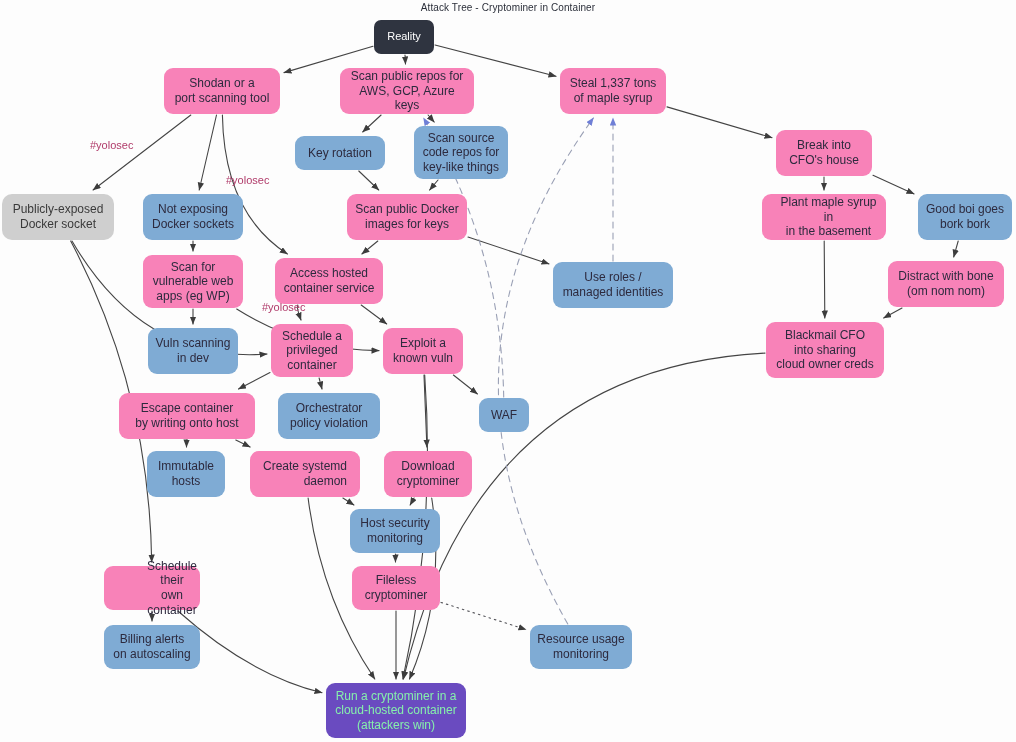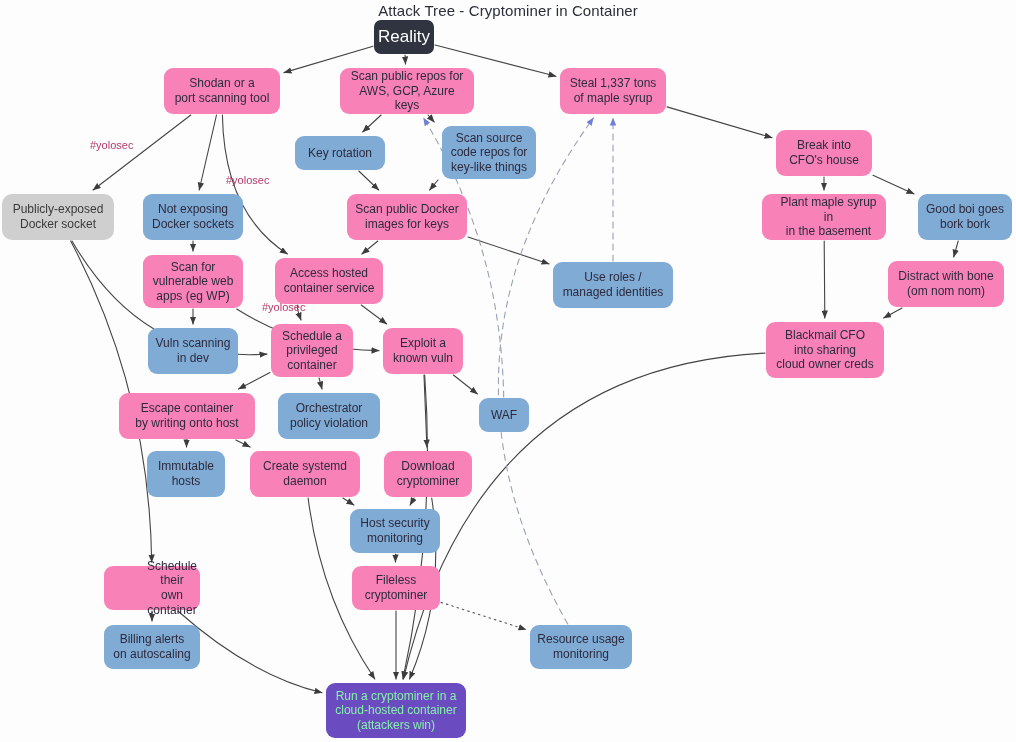--- a/index.html
+++ b/index.html
@@ -26,42 +26,42 @@
     width: 1016px;
     height: 742px;
     pointer-events: none;
   }
   .diagram-title {
     position: absolute;
     left: 0;
     top: 2px;
     width: 1016px;
     text-align: center;
-    font-size: 15px;
+    font-size: 10px;
     color: #2b2f3a;
     letter-spacing: .1px;
   }
   .node {
     position: absolute;
     box-sizing: border-box;
     display: flex;
     align-items: center;
     justify-content: center;
     text-align: center;
     border-radius: 9px;
     font-size: 12px;
     line-height: 1.22;
     padding: 3px 7px;
     white-space: pre-line;
     color: #2d2a3e;
   }
   .node.attack   { background: #f882b8; }
   .node.defense  { background: #7fabd4; }
   .node.neutral  { background: #cfcfcf; color: #3a3a3a; border-radius: 10px; }
-  .node.root     { background: #2f3440; color: #ffffff; border-radius: 7px; font-size: 17px; }
+  .node.root     { background: #2f3440; color: #ffffff; border-radius: 7px; font-size: 11px; }
   .node.goal     { background: #6a4bc0; color: #86efac; }
   .edge-label {
     position: absolute;
     font-size: 11px;
     color: #b03b6a;
     white-space: nowrap;
   }
 </style>
 </head>
 <body>
@@ -134,21 +134,21 @@
 
   <div id="nodes">
       <div class="node root" style="left: 374px; top: 20px; width: 60px; height: 34px;">Reality</div>
       <div class="node attack" style="left: 164px; top: 68px; width: 116px; height: 46px;">Shodan or a
 port scanning tool</div>
       <div class="node attack" style="left: 340px; top: 68px; width: 134px; height: 46px;">Scan public repos for
 AWS, GCP, Azure keys</div>
       <div class="node attack" style="left: 560px; top: 68px; width: 106px; height: 46px;">Steal 1,337 tons
 of maple syrup</div>
       <div class="node defense" style="left: 295px; top: 136px; width: 90px; height: 34px;">Key rotation</div>
-      <div class="node defense" style="left: 414px; top: 126px; width: 94px; height: 53px; margin-left: 28px;">Scan source
+      <div class="node defense" style="left: 414px; top: 126px; width: 94px; height: 53px;">Scan source
 code repos for
 key-like things</div>
       <div class="node attack" style="left: 776px; top: 130px; width: 96px; height: 46px;">Break into
 CFO's house</div>
       <div class="node neutral" style="left: 2px; top: 194px; width: 112px; height: 46px;">Publicly-exposed
 Docker socket</div>
       <div class="node defense" style="left: 143px; top: 194px; width: 100px; height: 46px;">Not exposing
 Docker sockets</div>
       <div class="node attack" style="left: 347px; top: 194px; width: 120px; height: 46px;">Scan public Docker
 images for keys</div>
@@ -175,21 +175,21 @@
       <div class="node attack" style="left: 766px; top: 322px; width: 118px; height: 56px;">Blackmail CFO
 into sharing
 cloud owner creds</div>
       <div class="node attack" style="left: 119px; top: 393px; width: 136px; height: 46px;">Escape container
 by writing onto host</div>
       <div class="node defense" style="left: 278px; top: 393px; width: 102px; height: 46px;">Orchestrator
 policy violation</div>
       <div class="node defense" style="left: 479px; top: 398px; width: 50px; height: 34px;">WAF</div>
       <div class="node defense" style="left: 147px; top: 451px; width: 78px; height: 46px;">Immutable
 hosts</div>
-      <div class="node attack" style="left: 250px; top: 451px; width: 110px; height: 46px;">Create systemd
+      <div class="node attack" style="left: 250px; top: 451px; width: 110px; height: 46px; text-align: right;">Create systemd
 daemon</div>
       <div class="node attack" style="left: 384px; top: 451px; width: 88px; height: 46px;">Download
 cryptominer</div>
       <div class="node defense" style="left: 350px; top: 509px; width: 90px; height: 44px;">Host security
 monitoring</div>
       <div class="node attack" style="left: 104px; top: 566px; width: 96px; height: 44px; padding-left: 47px;">Schedule their
 own container</div>
       <div class="node attack" style="left: 352px; top: 566px; width: 88px; height: 44px;">Fileless
 cryptominer</div>
       <div class="node defense" style="left: 530px; top: 625px; width: 102px; height: 44px;">Resource usage

